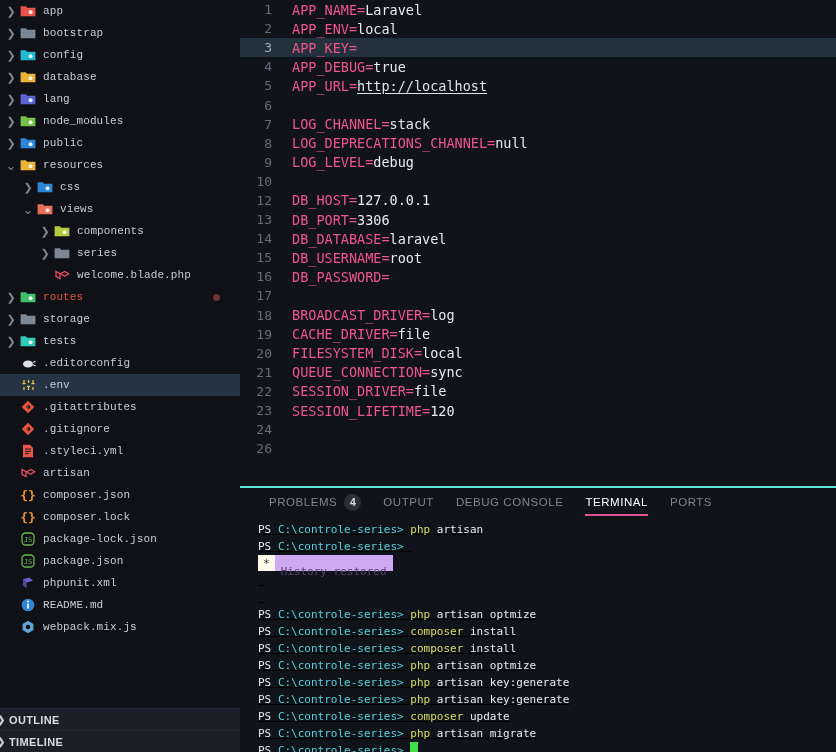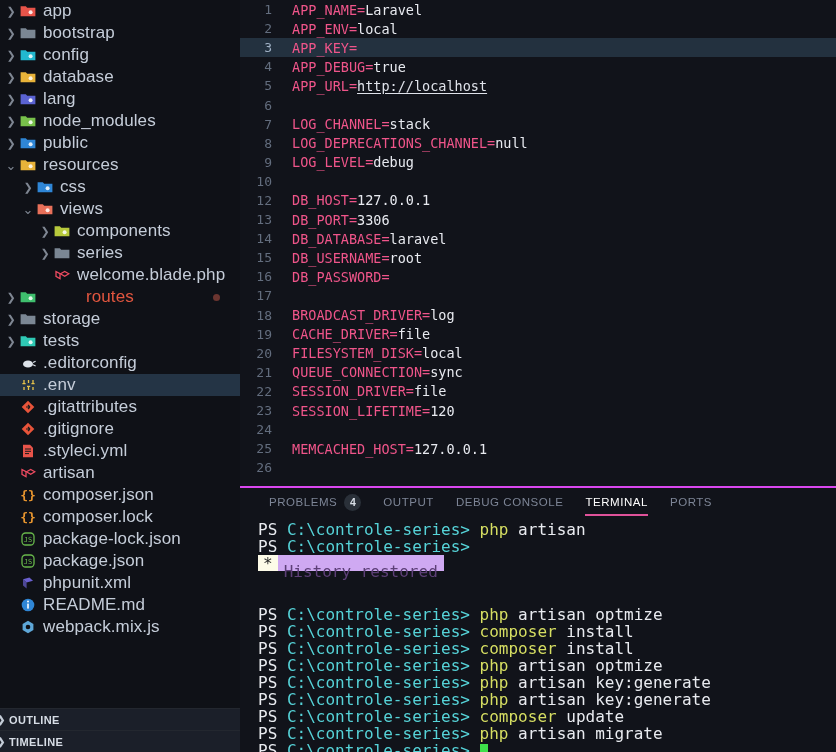--- a/index.html
+++ b/index.html
@@ -37,22 +37,22 @@
   .row .twisty {
     width: 14px; min-width: 14px; text-align: center;
     color: #7f8793; font-size: 11px; line-height: 1;
     display: inline-block;
   }
   .row .ficon {
     width: 20px; min-width: 20px; height: 16px;
     display: inline-flex; align-items: center; justify-content: center;
     margin-right: 5px;
   }
-  .row .label { font-size: 17px; letter-spacing: .1px; }
-  .row.modified .label { color: #e2563f; margin-left: 43px; }
+  .row .label { font-size: 11px; letter-spacing: .1px; font-family: Liberation Mono, monospace; }
+  .row.modified .label { color: #e2563f; }
   .badge-dot {
     position: absolute; right: 20px; top: 8px;
     width: 7px; height: 7px; border-radius: 50%;
     background: #6b3530;
   }
   
   .ind0 { padding-left: 4px; }
   .ind1 { padding-left: 21px; }
   .ind2 { padding-left: 38px; }
 
@@ -103,21 +103,21 @@
   .ctext { color: #e8eaf0; }
   .k-key { color: #f0558a; text-align: right; }
   .k-eq  { color: #f0558a; }
   .k-val { color: #e8eaf0; }
   .k-link { color: #dfe2ea; text-decoration: underline; text-underline-offset: 2px; }
 
   
   #panel {
     flex: 1 1 auto;
     background: #11131a;
-    border-top: 2px solid #d946ef;
+    border-top: 2px solid #5eead4;
     display: flex; flex-direction: column;
     min-height: 0;
   }
   #panel-tabs {
     height: 29px;
     display: flex; align-items: center;
     padding-left: 18px;
     gap: 0;
     flex: none;
   }
@@ -143,23 +143,24 @@
     border-radius: 9px;
     background: #2a3039;
     color: #dbe0e8; font-size: 10.5px; font-weight: bold;
     font-family: "Liberation Sans", sans-serif;
     letter-spacing: 0;
   }
   #terminal {
     flex: 1 1 auto;
     padding: 4px 0 0 18px;
     font-family: "DejaVu Sans Mono", monospace;
-    font-size: 16px;
+    font-size: 11px;
     line-height: 17px;
     overflow: hidden;
+    text-decoration: underline;
   }
   .tline { white-space: pre; height: 17px; }
   .t-ps { color: #e9ebf0; }
   .t-path { color: #56d3d8; }
   .t-cmd { color: #d6de62; }
   .t-arg { color: #e9ebf0; }
   .hist {
     display: inline-flex; align-items: center; height: 16px;
   }
   .hist .star {
@@ -513,21 +514,20 @@
         <div class="code-line"><span class="lnum">15</span><span class="ctext"><span class="k-key">DB_USERNAME</span><span class="k-eq">=</span><span class="k-val">root</span></span></div>
         <div class="code-line"><span class="lnum">16</span><span class="ctext"><span class="k-key">DB_PASSWORD</span><span class="k-eq">=</span><span class="k-val"></span></span></div>
         <div class="code-line"><span class="lnum">17</span><span class="ctext"></span></div>
         <div class="code-line"><span class="lnum">18</span><span class="ctext"><span class="k-key">BROADCAST_DRIVER</span><span class="k-eq">=</span><span class="k-val">log</span></span></div>
         <div class="code-line"><span class="lnum">19</span><span class="ctext"><span class="k-key">CACHE_DRIVER</span><span class="k-eq">=</span><span class="k-val">file</span></span></div>
         <div class="code-line"><span class="lnum">20</span><span class="ctext"><span class="k-key">FILESYSTEM_DISK</span><span class="k-eq">=</span><span class="k-val">local</span></span></div>
         <div class="code-line"><span class="lnum">21</span><span class="ctext"><span class="k-key">QUEUE_CONNECTION</span><span class="k-eq">=</span><span class="k-val">sync</span></span></div>
         <div class="code-line"><span class="lnum">22</span><span class="ctext"><span class="k-key">SESSION_DRIVER</span><span class="k-eq">=</span><span class="k-val">file</span></span></div>
         <div class="code-line"><span class="lnum">23</span><span class="ctext"><span class="k-key">SESSION_LIFETIME</span><span class="k-eq">=</span><span class="k-val">120</span></span></div>
         <div class="code-line"><span class="lnum">24</span><span class="ctext"></span></div>
-        <div class="code-line"><span class="lnum">25</span><span class="ctext"><span class="k-key">MEMCACHED_HOST</span><span class="k-eq">=</span><span class="k-val">127.0.0.1</span></span></div>
         <div class="code-line"><span class="lnum">26</span><span class="ctext"></span></div>
       </div>
 
     <div id="panel">
       <div id="panel-tabs">
           <div class="ptab">
             <span>PROBLEMS</span>
             <span class="tbadge">4</span>
           </div>
           <div class="ptab">

